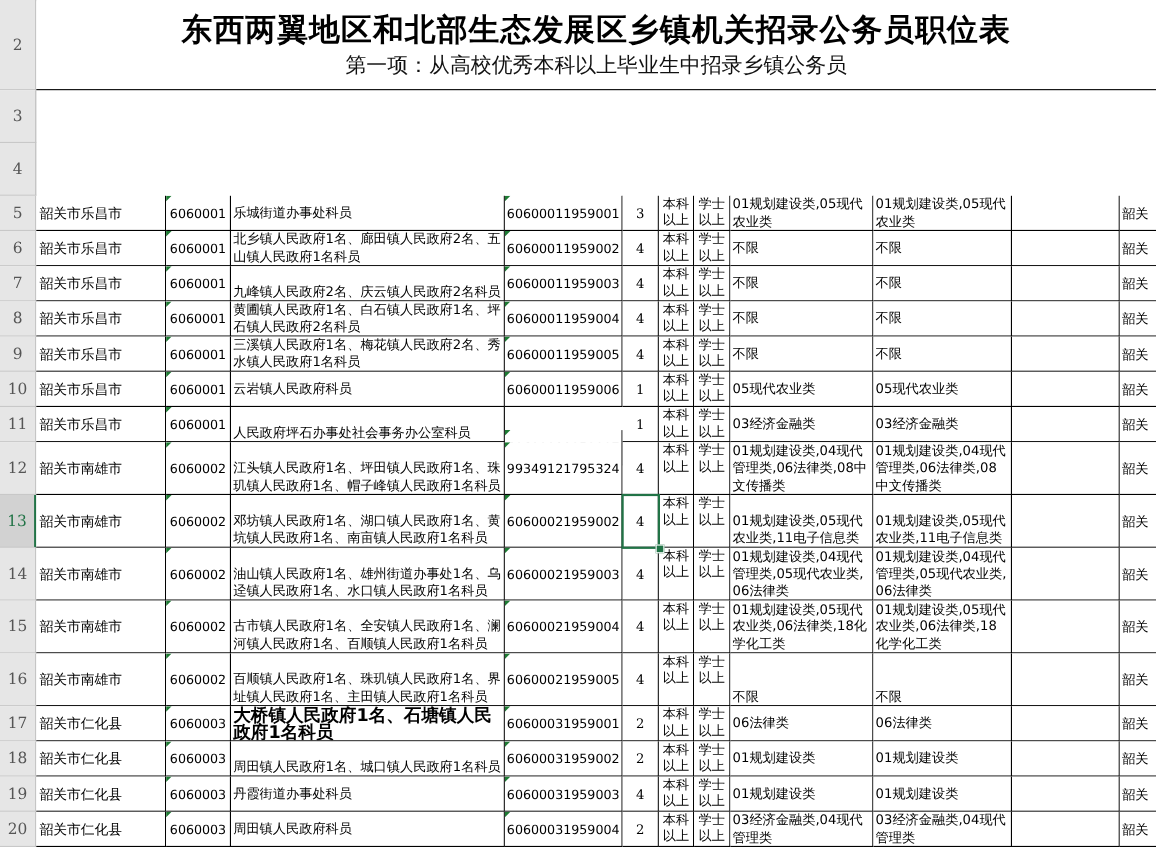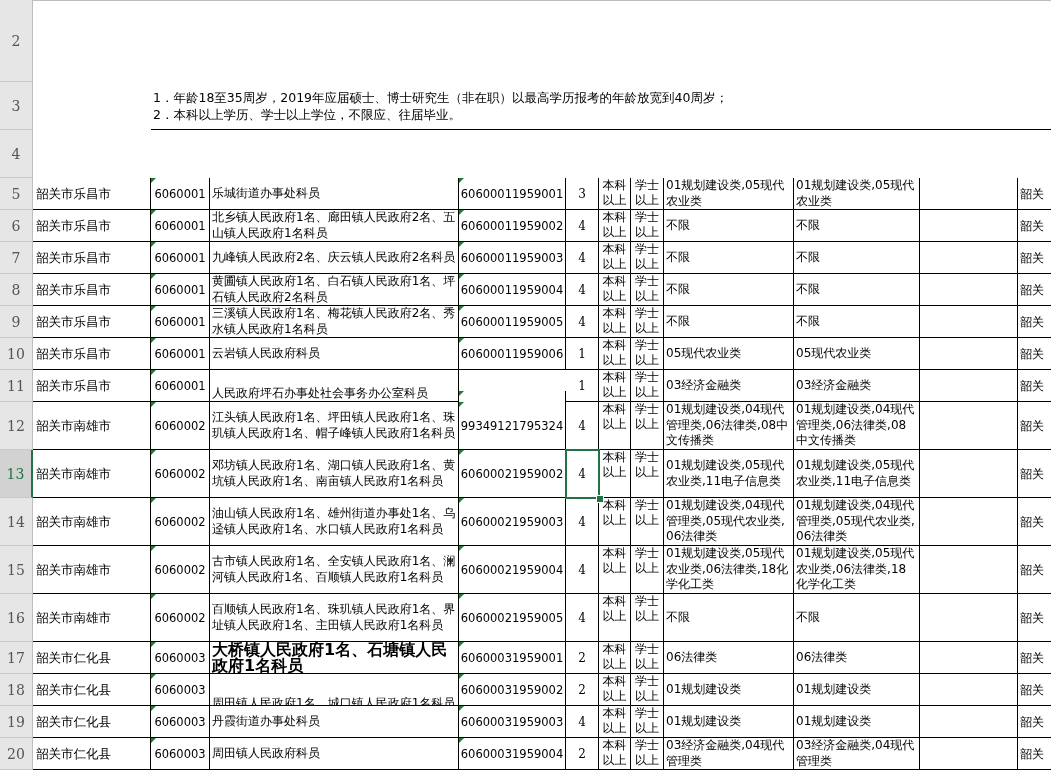--- a/index.html
+++ b/index.html
@@ -8,21 +8,21 @@
   .sheet { position:absolute; left:0; top:0; width:1051px; height:770px; }
   .rowhdr { position:absolute; left:0; width:33px; background:#e6e6e6;
             border-bottom:1px solid #c8c8c8; border-right:1px solid #bdbdbd;
             box-sizing:border-box; color:#555; font-family:"DejaVu Serif","Liberation Serif",serif;
             font-size:14px; display:flex; align-items:center; justify-content:center; }
   .rowhdr.sel { background:#d2d2d2; color:#217346; border-right:2px solid #217346; }
   .cell { position:absolute; box-sizing:border-box; border-right:1px solid #000; border-bottom:1px solid #000;
           font-size:12px; line-height:16px; overflow:hidden; display:flex; align-items:center;
           padding:0 2px; background:#fff; }
   .cell.center { justify-content:center; text-align:center; }
-  .cell.wrap { align-items:center; white-space:normal; word-break:break-all; }
+  .cell.wrap { align-items:flex-end; white-space:normal; word-break:break-all; }
   .cell .t { display:block; }
   .cell.tri::before { content:""; position:absolute; left:0; top:0; width:0; height:0;
           border-top:5px solid #1e7b34; border-right:5px solid transparent; }
   .title-cell { position:absolute; left:33px; top:0; width:1018px; height:82px; box-sizing:border-box;
           border-bottom:1px solid #000; background:#fff; text-align:center; }
   .title-main { font-family:"DejaVu Serif","Liberation Serif",serif; font-weight:bold; font-size:28px;
           line-height:34px; margin-top:10px; letter-spacing:1px; }
   .title-sub { font-family:"DejaVu Sans","Liberation Sans",sans-serif; font-size:19px; line-height:26px;
           margin-top:2px; color:#111; }
   .label2 { font-size:14px; line-height:18px; text-align:center; width:100%; }
@@ -52,27 +52,25 @@
   <div class="rowhdr" style="top:402px;height:48px;">12</div>
   <div class="rowhdr sel" style="top:450px;height:48px;">13</div>
   <div class="rowhdr" style="top:498px;height:48px;">14</div>
   <div class="rowhdr" style="top:546px;height:48px;">15</div>
   <div class="rowhdr" style="top:594px;height:48px;">16</div>
   <div class="rowhdr" style="top:642px;height:32px;">17</div>
   <div class="rowhdr" style="top:674px;height:32px;">18</div>
   <div class="rowhdr" style="top:706px;height:32px;">19</div>
   <div class="rowhdr" style="top:738px;height:32px;">20</div>
 
-
-  <div class="cell" style="left:151px;top:82px;width:900px;height:48px;border-right:none;">
-    <div class="cond">
-      <span class="t">1．年龄18至35周岁，2019年应届硕士、博士研究生（非在职）以最高学历报考的年龄放宽到40周岁；</span>
-      <span class="t">2．本科以上学历、学士以上学位，不限应、往届毕业。</span>
-    </div>
+  <div class="title-cell">
+    <div class="title-main">东西两翼地区和北部生态发展区乡镇机关招录公务员职位表</div>
+    <div class="title-sub">第一项：从高校优秀本科以上毕业生中招录乡镇公务员</div>
   </div>
+
 
 
   <div id="data-rows">
       <div>
         <div class="cell " style="left: 33px; top: 178px; width: 118px; height: 32px;">
           <span style="font-size: 12.5px; padding-left: 1px;">韶关市乐昌市</span>
         </div>
         <div class="cell center tri" style="left: 151px; top: 178px; width: 59px; height: 32px;">
           <span style="font-size: 11.5px;">6060001</span>
         </div>

